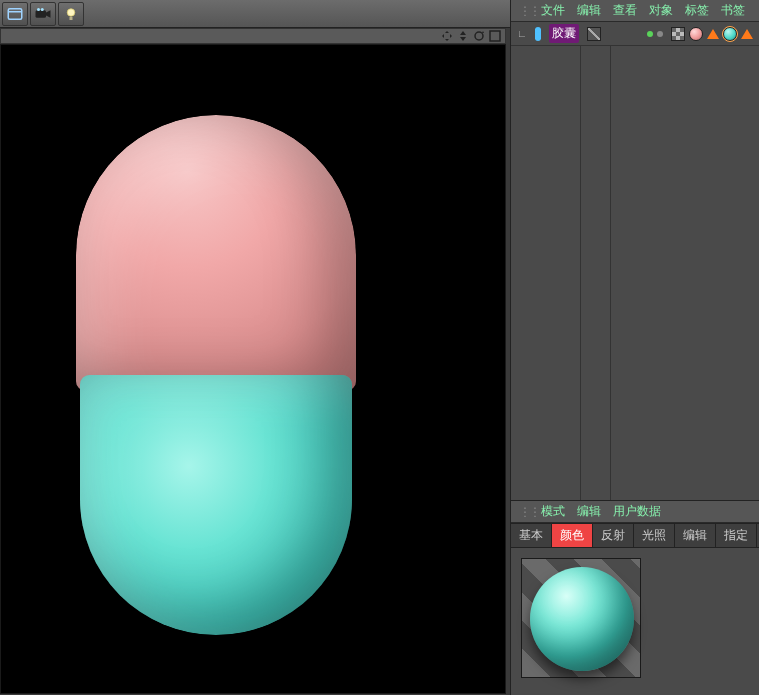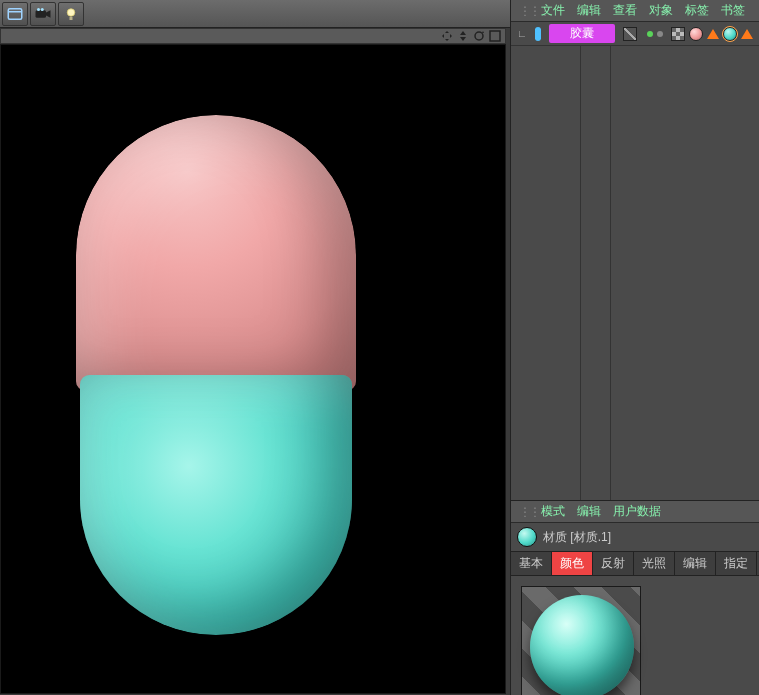--- a/index.html
+++ b/index.html
@@ -67,21 +67,21 @@
   }
   .panel-menu .grip { width: 10px; color:#888; letter-spacing:-2px; }
   .menu-item { cursor: default; color: #86efac; }
 
   .obj-row {
     height: 24px; display: flex; align-items: center; gap: 4px; padding-left: 6px;
     background: #4a4a4a; border-bottom: 1px solid #333;
   }
   .obj-row .expander { color: #aaa; font-size: 10px; width: 10px; text-align:center;}
   .obj-icon { width: 14px; height: 14px; }
-  .obj-name { color: #fff; background: #d946ef; padding: 1px 21px; border-radius: 2px;}
+  .obj-name { color: #fff; background: #701a75; padding: 1px 3px; border-radius: 2px;}
   .obj-right { margin-left: auto; display: flex; align-items: center; gap: 4px; padding-right: 6px;}
   .dot { width: 6px; height: 6px; border-radius: 50%; display:inline-block;}
   .dot.green { background: #5ad35a; }
   .dot.gray  { background: #888; }
   .checker { width: 14px; height: 14px;
     background:
       linear-gradient(45deg,#bbb 25%,transparent 25%,transparent 75%,#bbb 75%),
       linear-gradient(45deg,#bbb 25%,#666 25%,#666 75%,#bbb 75%);
     background-size: 8px 8px; background-position: 0 0, 4px 4px; border:1px solid #222;}
   .sphere-pink { width:14px; height:14px; border-radius:50%;
@@ -228,24 +228,20 @@
   </div>
 
   <div class="attr-panel">
     <div class="panel-menu">
       <span class="grip">⋮⋮⋮</span>
       <span class="menu-item">模式</span>
       <span class="menu-item">编辑</span>
       <span class="menu-item">用户数据</span>
     </div>
 
-    <div class="attr-title-row">
-      <span class="swatch-cyan"></span>
-      <span>材质 [材质.1]</span>
-    </div>
 
     <div class="tabs">
       <div class="tab">基本</div>
       <div class="tab active">颜色</div>
       <div class="tab">反射</div>
       <div class="tab">光照</div>
       <div class="tab">编辑</div>
       <div class="tab">指定</div>
     </div>
 

